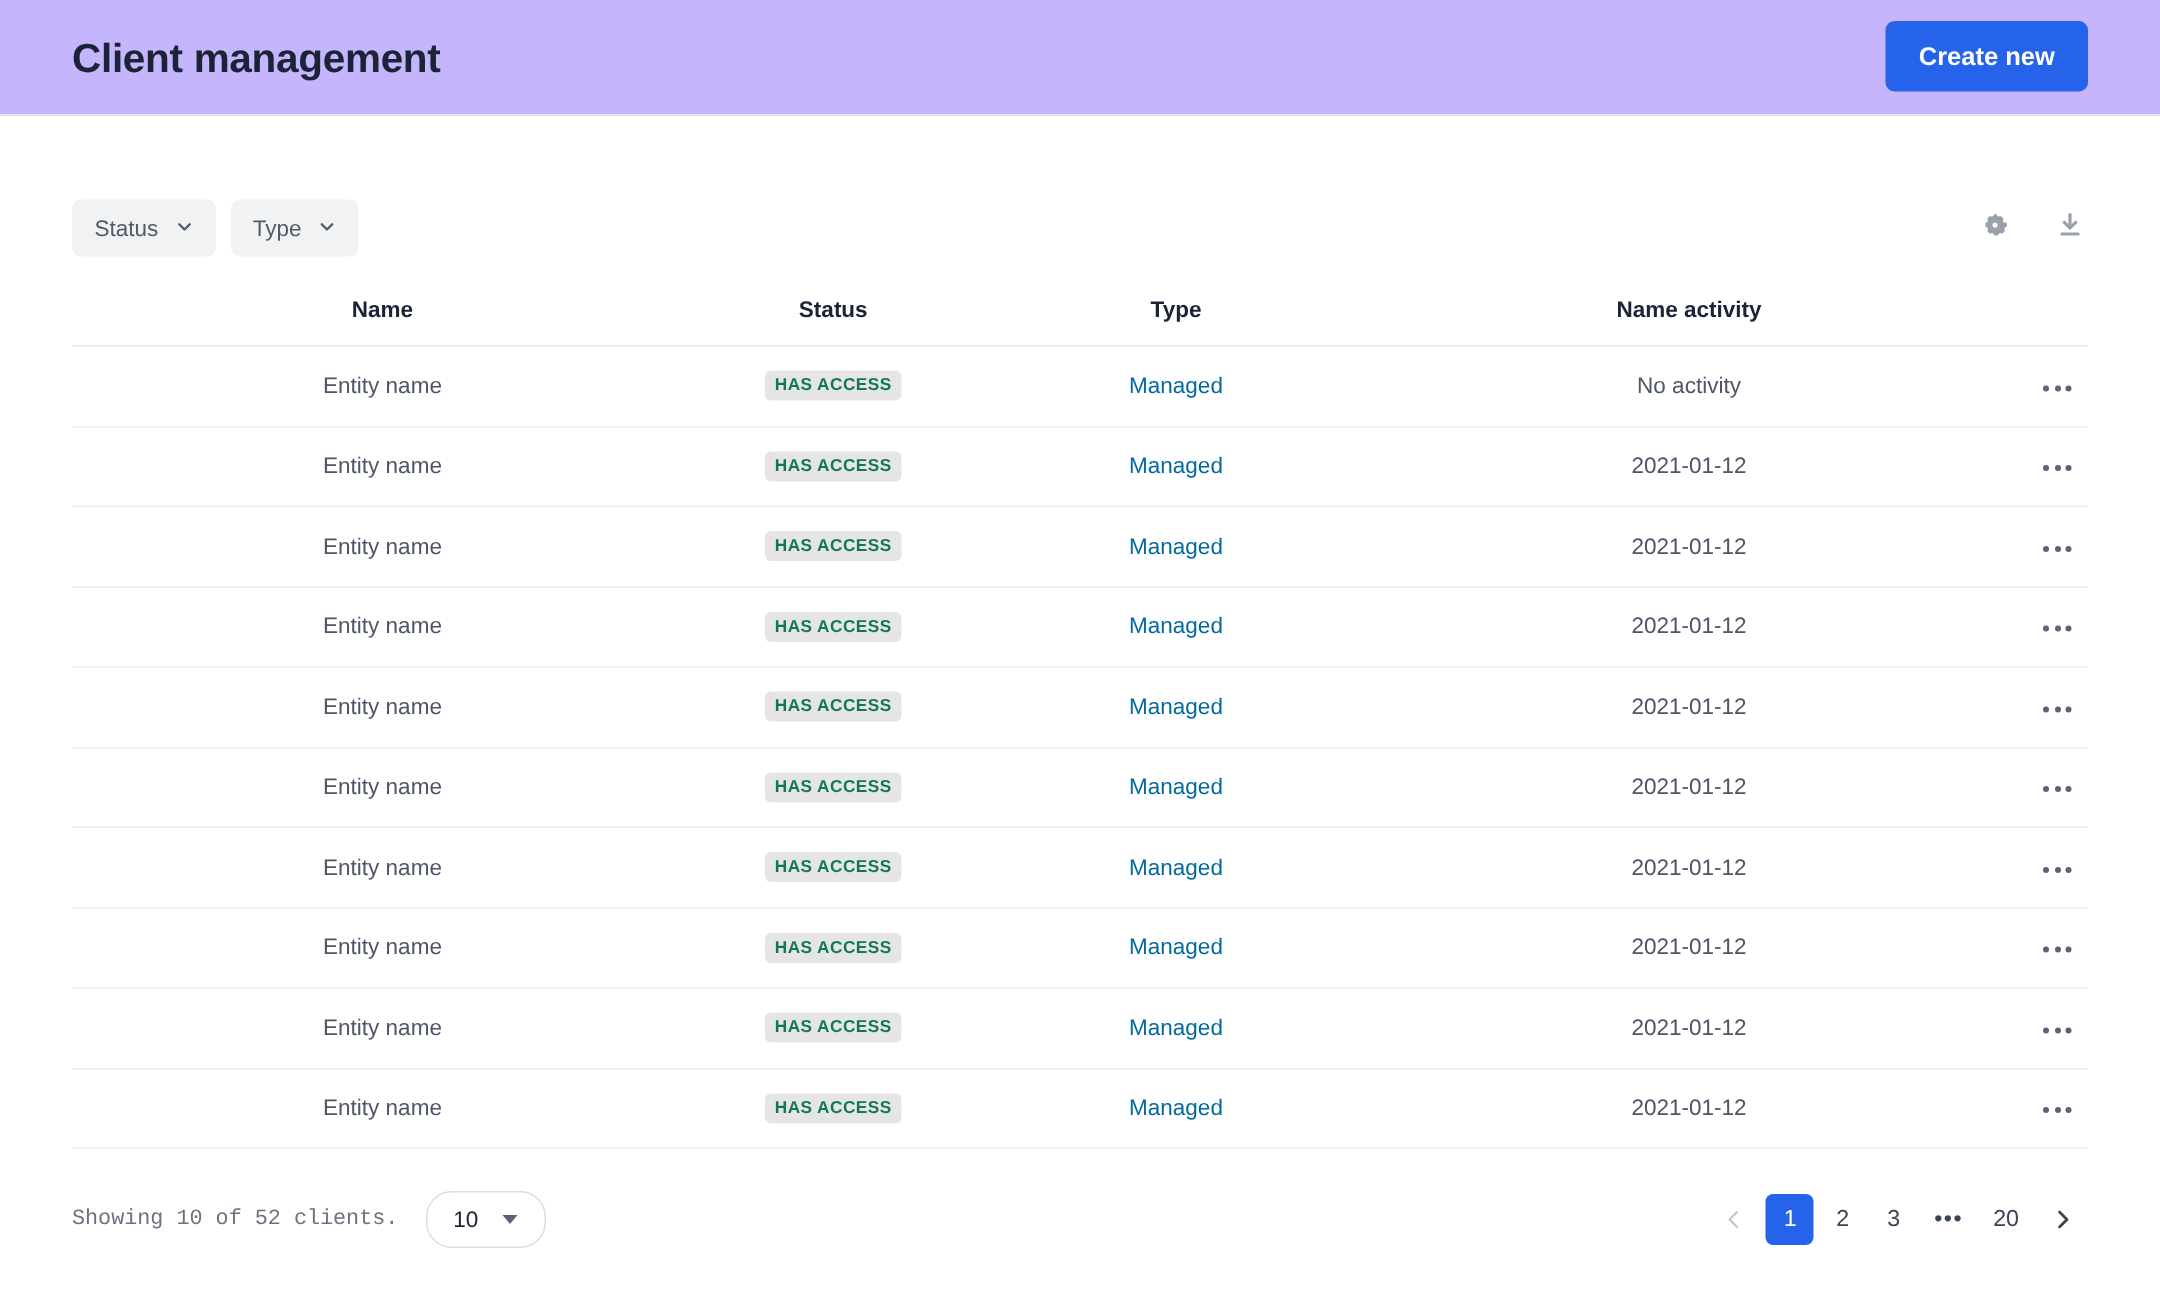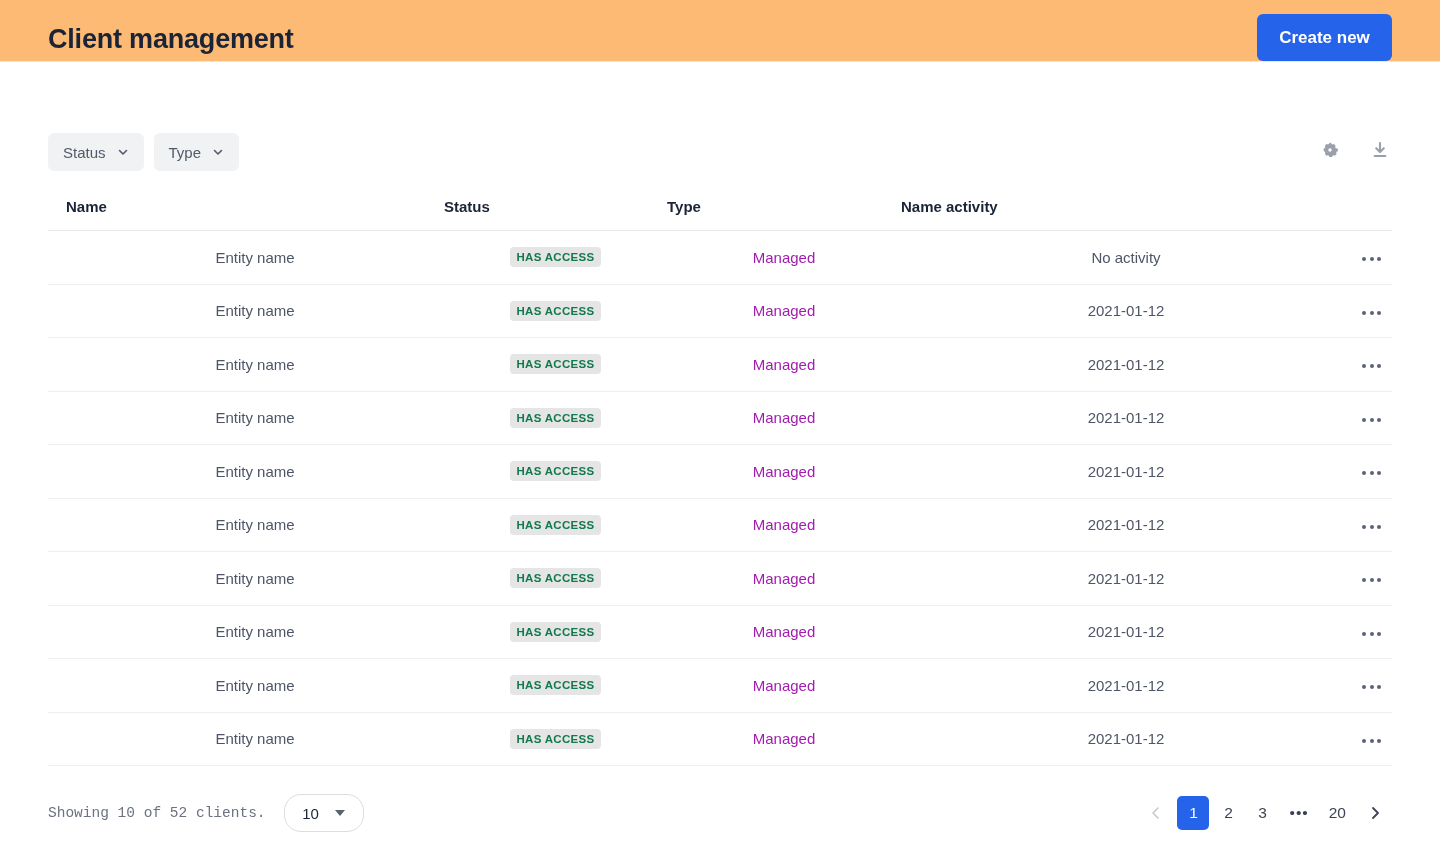--- a/index.html
+++ b/index.html
@@ -6,22 +6,22 @@
   html, body {
     width: 1440px; height: 860px;
     background: #ffffff;
     font-family: "Liberation Sans", sans-serif;
     -webkit-font-smoothing: antialiased;
   }
   .page { position: relative; width: 1440px; height: 860px; overflow: hidden; }
 
   
   .topbar {
-    position: absolute; left: 0; top: 0; width: 1440px; height: 62px;
-    border-bottom: 1px solid #e6e8eb; background: #fdba74;
+    position: absolute; left: 0; top: 0; width: 1440px; height: 77px;
+    border-bottom: 1px solid #e6e8eb; background: #c4b5fd;
   }
   .page-title {
     position: absolute; left: 48px; top: 24px;
     font-size: 27px; font-weight: bold; color: #1b2437;
     letter-spacing: -0.2px; white-space: nowrap;
   }
   .create-btn {
     position: absolute; left: 1257px; top: 14px; width: 135px; height: 47px;
     background: #2563eb; border: none; border-radius: 6px;
     color: #ffffff; font-size: 17px; font-weight: bold;
@@ -47,35 +47,35 @@
   .icon-btn {
     width: 24px; height: 24px; display: flex; align-items: center;
     justify-content: center; background: none; border: none; cursor: pointer;
     color: #9aa0ab;
   }
 
   
   .table-wrap { position: absolute; left: 48px; top: 198px; width: 1344px; }
   table { width: 100%; border-collapse: collapse; table-layout: fixed; }
   thead th {
-    text-align: left; font-size: 15px; font-weight: bold; color: #1b2437;
+    text-align: center; font-size: 15px; font-weight: bold; color: #1b2437;
     padding: 0 0 15px 0; border-bottom: 1px solid #e6e8eb;
   }
   th.col-name    { width: 396px; padding-left: 18px; }
   th.col-status  { width: 223px; }
   th.col-type    { width: 234px; }
   th.col-last    { width: 450px; }
   th.col-actions { width: 41px; }
 
   tbody td {
     font-size: 15px; color: #4d5566; padding: 0;
     height: 53.5px; border-bottom: 1px solid #eceef1; vertical-align: middle; text-align: center;
   }
   td.c-name { padding-left: 18px; color: #4d5566; }
-  td.c-type { color: #a21caf; }
+  td.c-type { color: #0369a1; }
   td.c-last { color: #4d5566; }
   td.c-actions { text-align: center; }
 
   .badge {
     display: inline-block; background: #e5e5e5; color: #12794f;
     font-size: 11.5px; font-weight: bold; letter-spacing: 0.3px;
     padding: 4px 7px; border-radius: 4px; white-space: nowrap;
   }
 
   .kebab {

